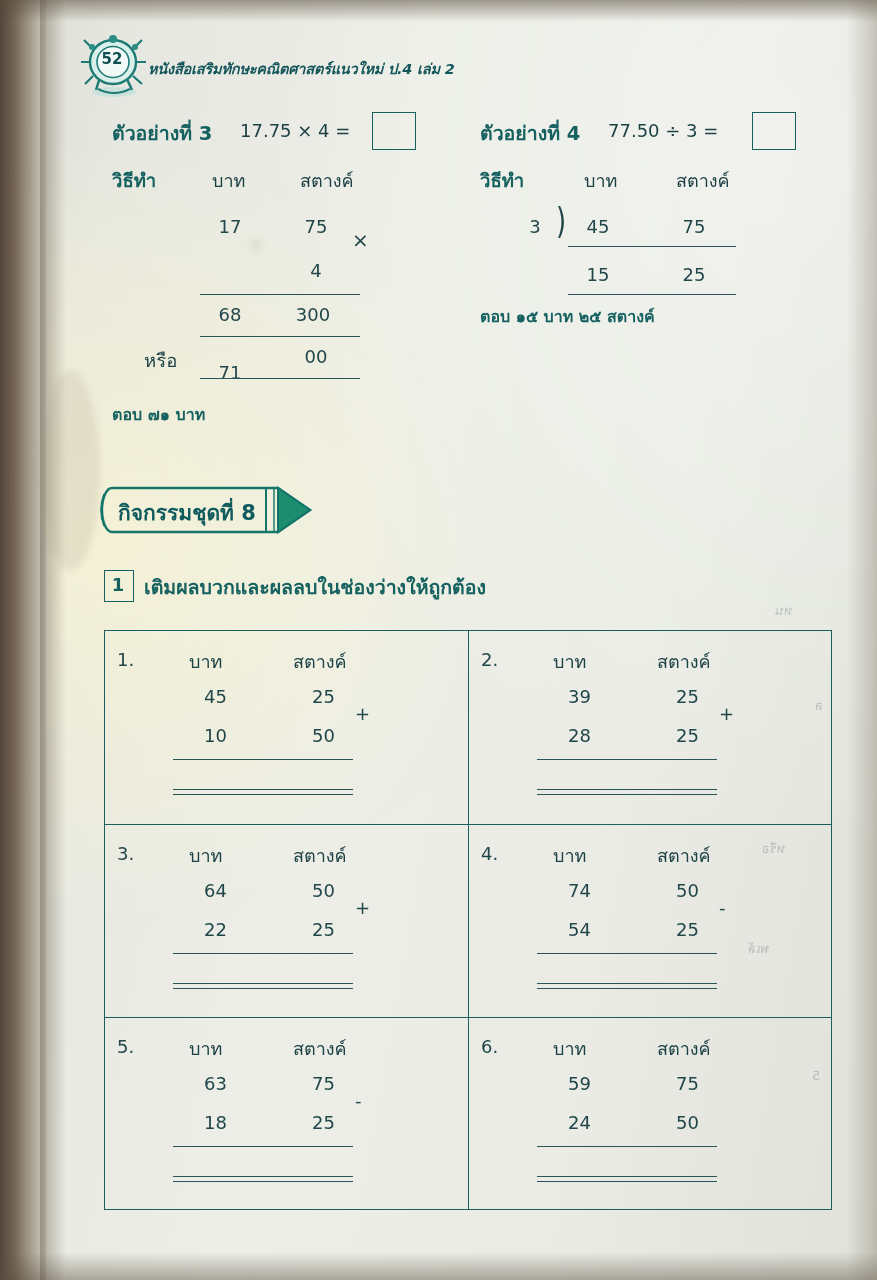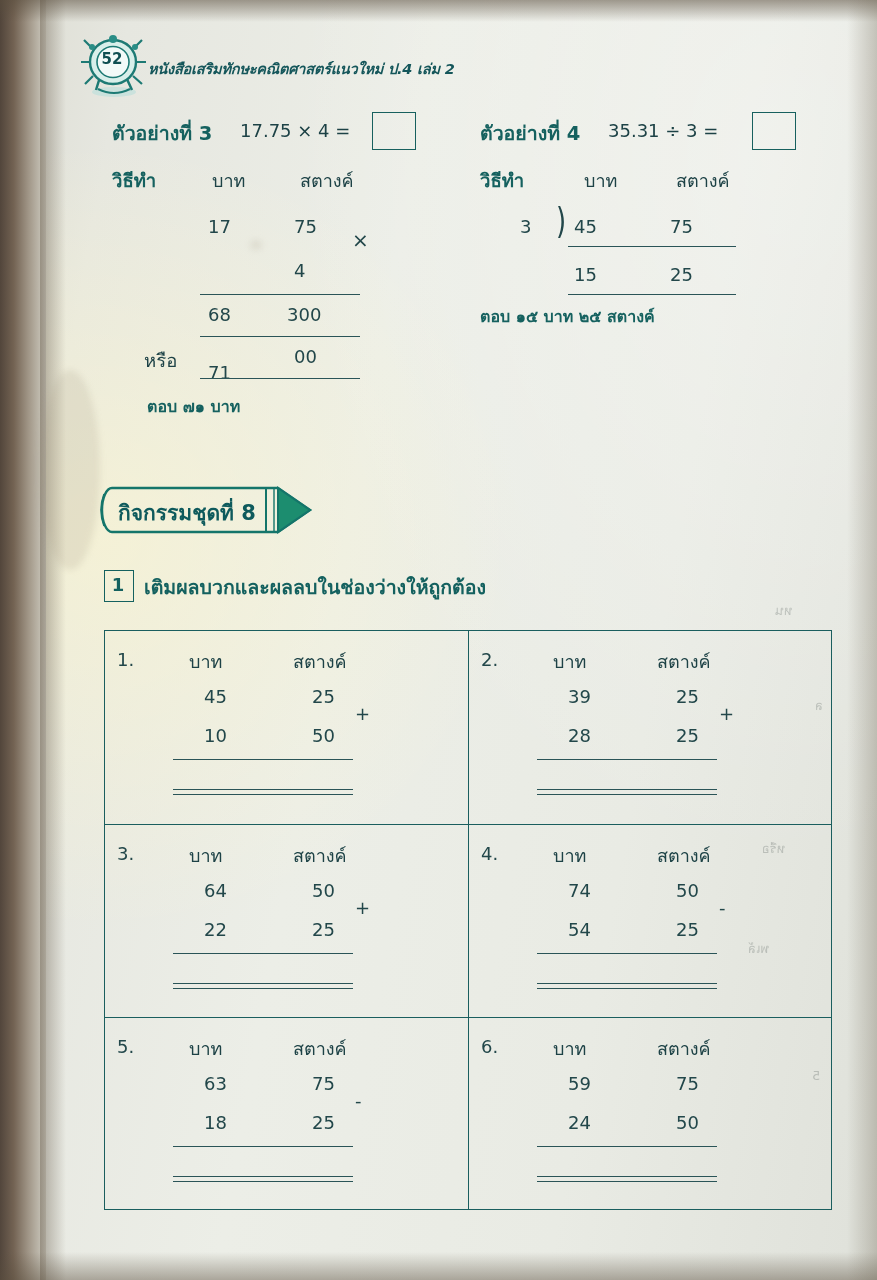--- a/index.html
+++ b/index.html
@@ -125,21 +125,21 @@
   .col-head {
     position: absolute;
     font-size: 18px;
     color: #1d4246;
     white-space: nowrap;
   }
   .num {
     position: absolute;
     font-size: 18px;
     color: #22474a;
-    text-align: left;
+    text-align: center;
     font-family: "DejaVu Sans", sans-serif;
   }
   .op {
     position: absolute;
     font-size: 17px;
     color: #22474a;
   }
   .rule {
     position: absolute;
     height: 0;
@@ -325,26 +325,26 @@
 
     <div class="num" style="left:96px; top:186px; width:44px;">68</div>
     <div class="num" style="left:175px; top:186px; width:52px;">300</div>
     <div class="rule" style="left:88px; top:218px; width:160px;"></div>
 
     <div class="ex-method" style="left:32px; top:228px; font-weight:normal; color:#1d4246;">หรือ</div>
     <div class="num" style="left:96px; top:228px; width:44px;margin-top:16px;">71</div>
     <div class="num" style="left:182px; top:228px; width:44px;">00</div>
     <div class="rule" style="left:88px; top:260px; width:160px;"></div>
 
-    <div class="ans-line" style="left:0px; top:276px;margin-left:35px;">ตอบ ๗๑ บาท</div>
+    <div class="ans-line" style="left:0px; top:284px;">ตอบ ๗๑ บาท</div>
   </div>
 
   <div id="ex4" class="example">
     <div class="ex-title">ตัวอย่างที่ 4</div>
-    <div class="ex-expr" style="left:128px;">35.31 ÷ 3  =</div>
+    <div class="ex-expr" style="left:128px;">77.50 ÷ 3  =</div>
     <div class="answer-box" style="left:272px; top:-6px; width:42px; height:36px;"></div>
 
     <div class="ex-method" style="left:0px; top:48px;">วิธีทำ</div>
     <div class="col-head" style="left:104px; top:48px;">บาท</div>
     <div class="col-head" style="left:196px; top:48px;">สตางค์</div>
 
     <div class="num" style="left:40px; top:98px; width:30px;">3</div>
     <div class="div-bracket" style="left:76px; top:88px;">)</div>
     <div class="num" style="left:94px; top:98px; width:48px;">45</div>
     <div class="num" style="left:190px; top:98px; width:48px;">75</div>

